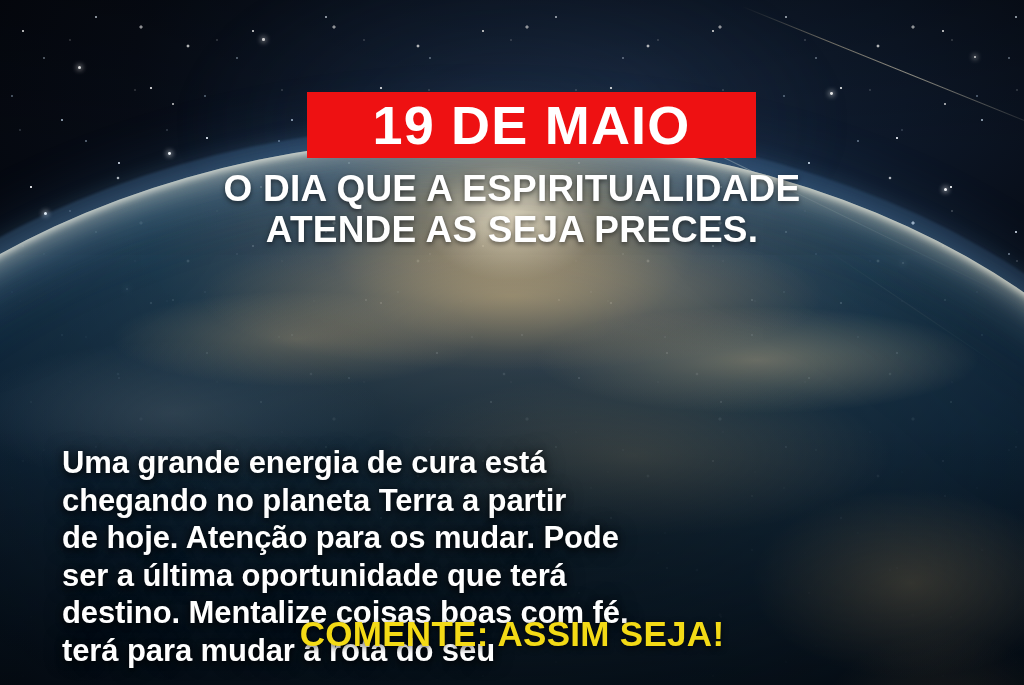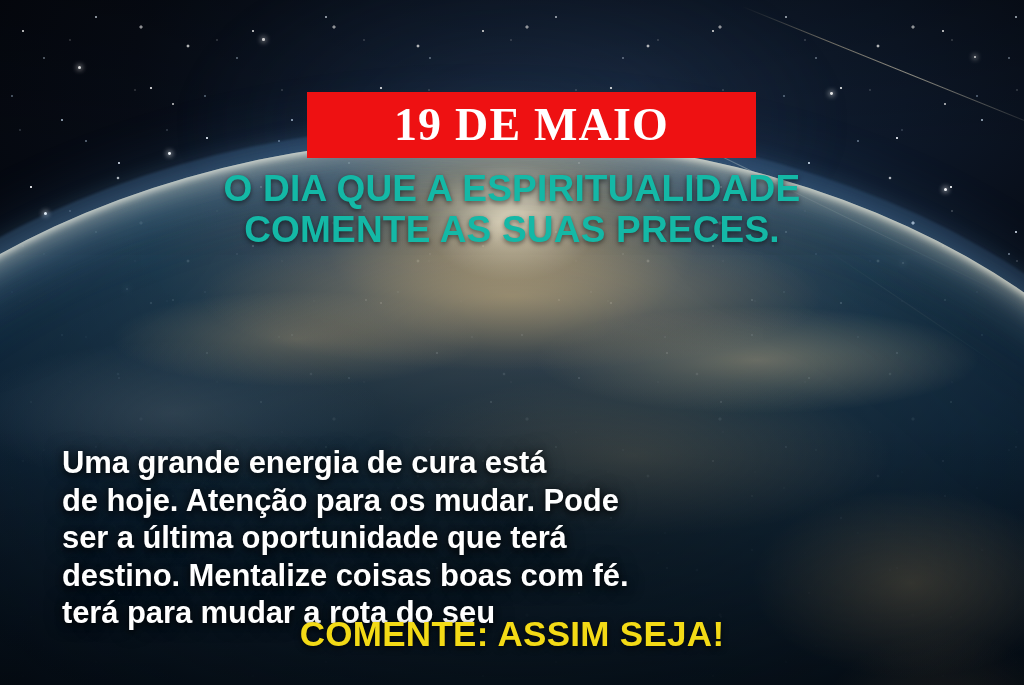--- a/index.html
+++ b/index.html
@@ -174,35 +174,34 @@
     top: 92px;
     width: 449px;
     height: 66px;
     background: #ee1112;
     display: flex;
     align-items: center;
     justify-content: center;
   }
   .date-banner-text {
     color: #ffffff;
-    font-size: 46px;
+    font-size: 54px;
     font-weight: 700;
     letter-spacing: 1.2px;
     line-height: 1;
     white-space: nowrap;
-    font-family: Liberation Serif, serif;
   }
 
   .headline {
     position: absolute;
     left: 0;
     right: 0;
     top: 168px;
     text-align: center;
-    color: #14b8a6;
+    color: #ffffff;
     font-size: 37px;
     font-weight: 700;
     line-height: 1.12;
     letter-spacing: 0.2px;
     text-shadow: 0 2px 5px rgba(0,0,0,0.55);
   }
   .headline .l2 { display: block; }
 
   .body-copy {
     position: absolute;
@@ -268,25 +267,26 @@
   <div class="vignette"></div>
 
   <div class="content">
 
     <div class="date-banner">
       <span class="date-banner-text">19 DE MAIO</span>
     </div>
 
     <div class="headline">
       <span class="l1">O DIA QUE A ESPIRITUALIDADE</span>
-      <span class="l2">COMENTE AS SUAS PRECES.</span>
+      <span class="l2">ATENDE AS SEJA PRECES.</span>
     </div>
 
     <div class="body-copy">
       <span>Uma grande energia de cura está</span>
+      <span>chegando no planeta Terra a partir</span>
       <span>de hoje. Atenção para os mudar. Pode</span>
       <span>ser a última oportunidade que terá</span>
       <span>destino. Mentalize coisas boas com fé.</span>
       <span>terá para mudar a rota do seu</span>
     </div>
 
     <div class="cta">
       <span>COMENTE: ASSIM SEJA!</span>
     </div>
 

